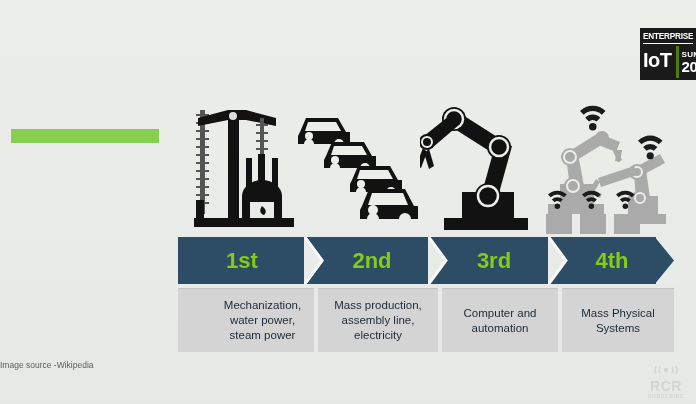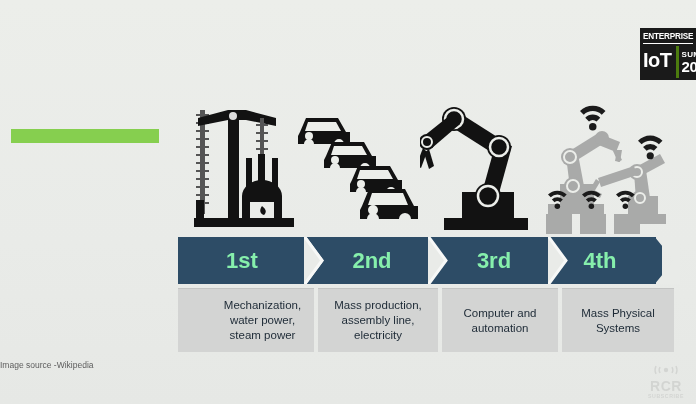--- a/index.html
+++ b/index.html
@@ -75,21 +75,21 @@
   #band {
     position: absolute; left: 178px; top: 237px;
     width: 496px; height: 47px;
   }
   .chev {
     position: absolute; top: 0; height: 47px;
     background: #2d4c66;
     display: flex; align-items: center; justify-content: center;
   }
   .chev-label {
-    color: #86efac; font-size: 22px; font-weight: bold; letter-spacing: 0px;
+    color: #84cc16; font-size: 22px; font-weight: bold; letter-spacing: 0px;
     position: relative; left: -4px;
   }
   .chev-sep {
     position: absolute; top: 0; width: 22px; height: 47px;
     pointer-events: none;
   }
 
   
   #descs {
     position: absolute; left: 178px; top: 288px;
@@ -313,21 +313,21 @@
   <div id="band">
     <div class="chev" style="left:0px;width:136px;">
       <span class="chev-label">1st</span>
     </div>
     <div class="chev" style="left:136px;width:124px;">
       <span class="chev-label">2nd</span>
     </div>
     <div class="chev" style="left:260px;width:120px;">
       <span class="chev-label">3rd</span>
     </div>
-    <div class="chev" style="left:368px;width:116px;border-radius:0;align-items:center;">
+    <div class="chev" style="left:380px;width:116px;border-radius:0;align-items:center;">
       <span class="chev-label">4th</span>
     </div>
 
     <svg class="chev-sep" style="left:126px;" viewBox="0 0 22 47">
       <path d="M0,-1 L18,23.5 L0,48" fill="none" stroke="#f2f3f2" stroke-width="3"></path>
       <path d="M0,-1 L18,23.5 L0,48 L-6,48 L-6,-1 Z" fill="#e9ebe8" stroke="none"></path>
       <path d="M0,-1 L18,23.5 L0,48" fill="none" stroke="#f7f8f7" stroke-width="3"></path>
     </svg>
     <svg class="chev-sep" style="left:250px;" viewBox="0 0 22 47">
       <path d="M0,-1 L18,23.5 L0,48 L-6,48 L-6,-1 Z" fill="#e9ebe8" stroke="none"></path>

